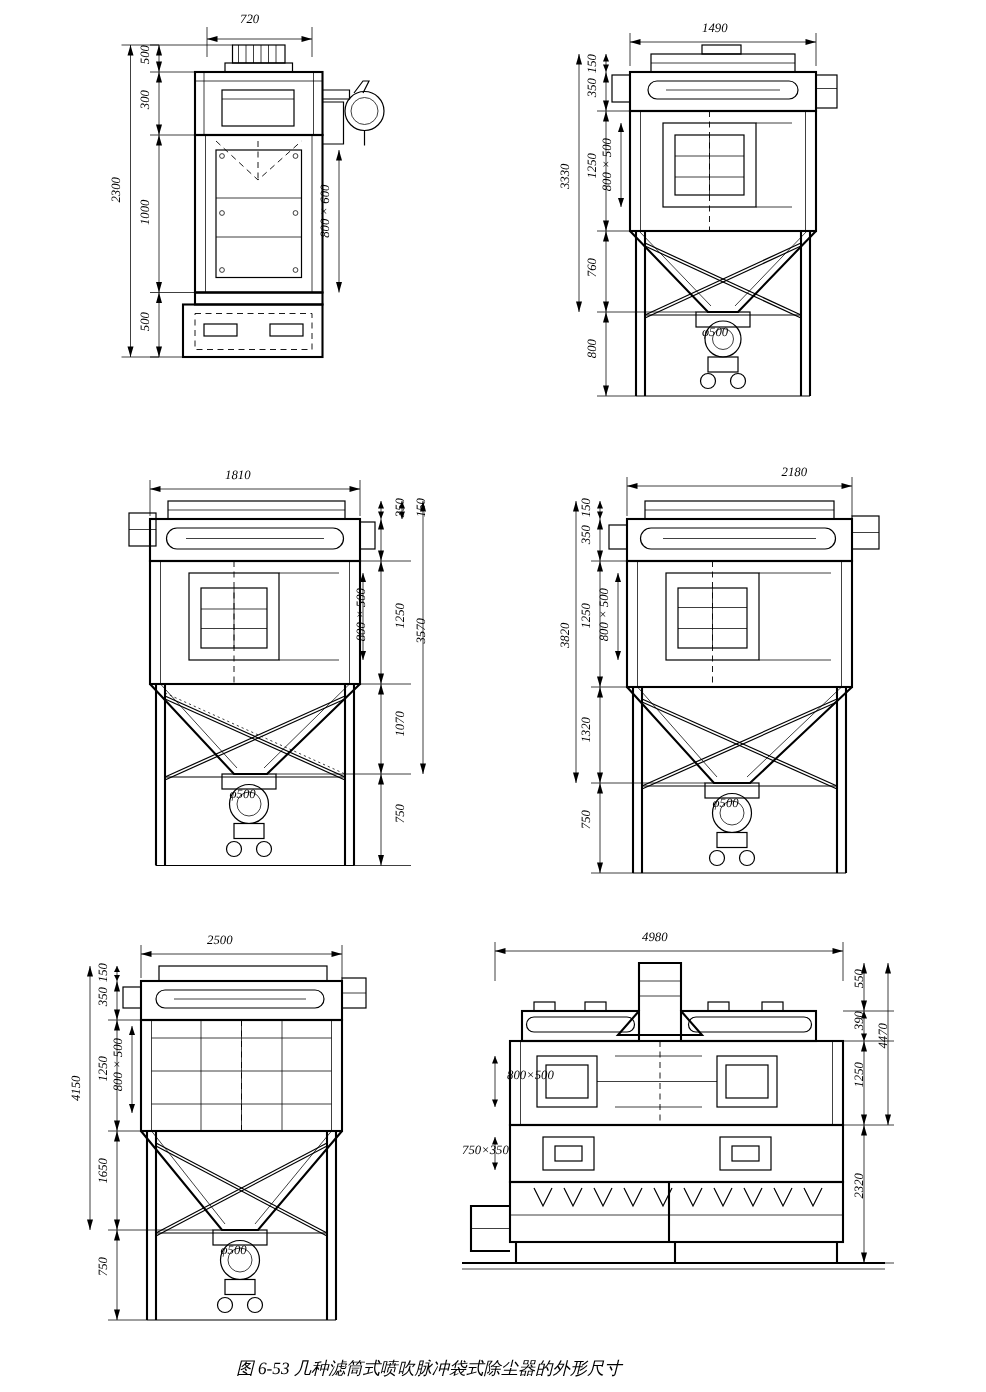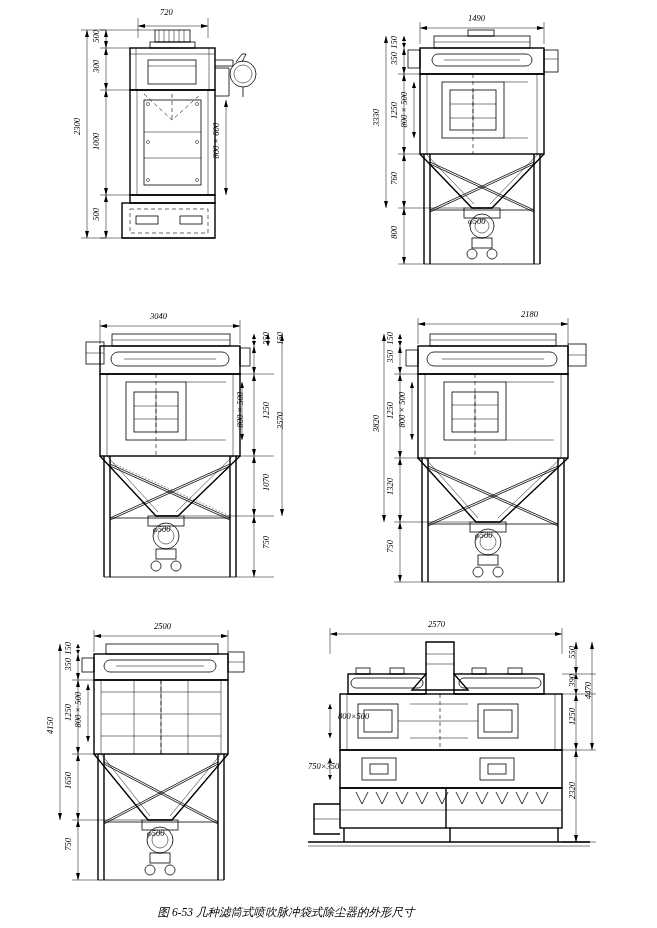--- a/index.html
+++ b/index.html
@@ -292,21 +292,21 @@
       <line class="thin" x1="186" y1="265" x2="224" y2="265"></line>
 
       <line class="dimln" x1="232" y1="22" x2="232" y2="204"></line>
       <path class="hatch" d="M232,22 l-2,7 l4,0 z"></path>
       <path class="hatch" d="M232,204 l-2,-7 l4,0 z"></path>
 
       <line class="dimln" x1="192" y1="70" x2="192" y2="128"></line>
       <path class="hatch" d="M192,70 l-2,6 l4,0 z"></path>
       <path class="hatch" d="M192,128 l-2,-6 l4,0 z"></path>
     </svg>
-    <div class="lbl" style="left:100px;top:0px;">3040</div>
+    <div class="lbl" style="left:100px;top:0px;">1810</div>
     <div class="lbl v" style="left:212px;top:20px;">350</div>
     <div class="lbl v" style="left:226px;top:20px;">150</div>
     <div class="lbl v" style="left:212px;top:90px;">1250</div>
     <div class="lbl v" style="left:212px;top:162px;">1070</div>
     <div class="lbl v" style="left:212px;top:224px;">750</div>
     <div class="lbl v" style="left:226px;top:100px;">3570</div>
     <div class="lbl v" style="left:186px;top:80px;">800×500</div>
     <div class="lbl" style="left:103px;top:213px;">φ500</div>
   </div>
 
@@ -466,21 +466,21 @@
       <line class="thin" x1="30" y1="132" x2="52" y2="132"></line>
       <line class="thin" x1="30" y1="198" x2="100" y2="198"></line>
       <line class="thin" x1="30" y1="258" x2="56" y2="258"></line>
       <line class="dimln" x1="18" y1="22" x2="18" y2="198"></line>
       <path class="hatch" d="M18,22 l-2,7 l4,0 z"></path>
       <path class="hatch" d="M18,198 l-2,-7 l4,0 z"></path>
       <line class="dimln" x1="46" y1="62" x2="46" y2="120"></line>
       <path class="hatch" d="M46,62 l-2,6 l4,0 z"></path>
       <path class="hatch" d="M46,120 l-2,-6 l4,0 z"></path>
     </svg>
-    <div class="lbl" style="left:112px;top:0px;">2500</div>
+    <div class="lbl" style="left:96px;top:0px;">2500</div>
     <div class="lbl v" style="left:22px;top:20px;">150</div>
     <div class="lbl v" style="left:22px;top:36px;">350</div>
     <div class="lbl v" style="left:22px;top:82px;">1250</div>
     <div class="lbl v" style="left:22px;top:150px;">1650</div>
     <div class="lbl v" style="left:22px;top:216px;">750</div>
     <div class="lbl v" style="left:4px;top:95px;">4150</div>
     <div class="lbl v" style="left:32px;top:70px;">800×500</div>
     <div class="lbl" style="left:105px;top:207px;">φ500</div>
   </div>
 
@@ -567,21 +567,21 @@
       <path class="hatch" d="M292,22 l-2,7 l4,0 z"></path>
       <path class="hatch" d="M292,130 l-2,-7 l4,0 z"></path>
 
       <line class="dimln" x1="30" y1="84" x2="30" y2="118"></line>
       <path class="hatch" d="M30,84 l-2,5 l4,0 z"></path>
       <path class="hatch" d="M30,118 l-2,-5 l4,0 z"></path>
       <line class="dimln" x1="30" y1="138" x2="30" y2="160"></line>
       <path class="hatch" d="M30,138 l-2,5 l4,0 z"></path>
       <path class="hatch" d="M30,160 l-2,-5 l4,0 z"></path>
     </svg>
-    <div class="lbl" style="left:128px;top:0px;">2570</div>
+    <div class="lbl" style="left:128px;top:0px;">4980</div>
     <div class="lbl v" style="left:268px;top:26px;">550</div>
     <div class="lbl v" style="left:268px;top:54px;">390</div>
     <div class="lbl v" style="left:268px;top:88px;">1250</div>
     <div class="lbl v" style="left:268px;top:162px;">2320</div>
     <div class="lbl v" style="left:284px;top:62px;">4470</div>
     <div class="lbl" style="left:38px;top:92px;">800×500</div>
     <div class="lbl" style="left:8px;top:142px;">750×350</div>
   </div>
 
   <div class="caption" style="top:905px;">图 6-53  几种滤筒式喷吹脉冲袋式除尘器的外形尺寸</div>

